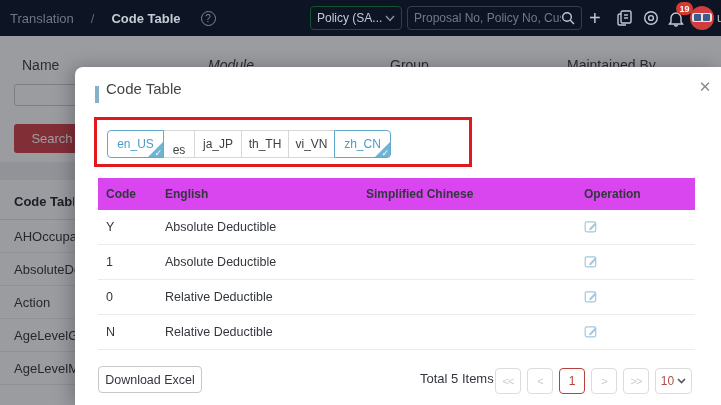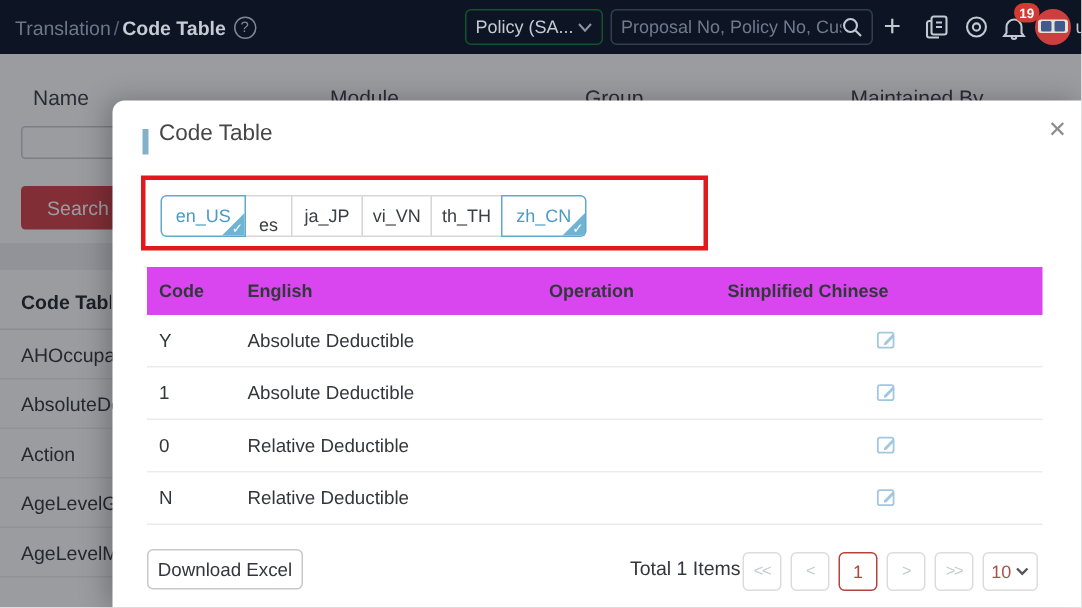--- a/index.html
+++ b/index.html
@@ -1,21 +1,21 @@
 <!DOCTYPE html>
 <html><head>
 <meta charset="utf-8">
 <style>
   * { margin:0; padding:0; box-sizing:border-box; }
   html,body { width:721px; height:405px; overflow:hidden; }
   body { position:relative; font-family:"Liberation Sans","DejaVu Sans",sans-serif; background:#eef0f3; }
 
   
   .topbar { position:absolute; left:0; top:0; width:721px; height:36px; background:#0d1423; z-index:3; }
-  .crumb { position:absolute; left:10px; top:0; height:36px; display:flex; align-items:center; gap:2px; font-size:13px; }
+  .crumb { position:absolute; left:10px; top:0; height:36px; display:flex; align-items:center; gap:17px; font-size:13px; }
   .crumb .sect { color:#6d7789; }
   .crumb .sep  { color:#5a6478; }
   .crumb .cur  { color:#c6ccd6; font-weight:bold; }
   .help-circ { width:15px; height:15px; border:1px solid #7e8798; border-radius:50%; color:#7e8798;
                font-size:10px; display:flex; align-items:center; justify-content:center; margin-left:3px; }
   .mod-select { position:absolute; left:310px; top:6px; width:92px; height:24px; border:1px solid #14532d;
                 border-radius:4px; display:flex; align-items:center; padding:0 6px; cursor:pointer; }
   .mod-select .val { color:#c3cad6; font-size:12px; white-space:nowrap; overflow:hidden; flex:1; }
   .gsearch { position:absolute; left:407px; top:6px; width:175px; height:24px; border:1px solid #323e52;
              border-radius:4px; display:flex; align-items:center; padding:0 6px; }
@@ -33,21 +33,21 @@
   .avatar .band { position:absolute; left:2px; top:7px; width:20px; height:9px; background:#e8e2d6; border-radius:2px; }
   .avatar .w1,.avatar .w2 { position:absolute; top:8px; width:7px; height:7px; background:#3f5a8c; border-radius:1px; }
   .avatar .w1 { left:4px; } .avatar .w2 { left:13px; }
   .uname { position:absolute; left:717px; top:11px; color:#c2c9d4; font-size:12px; }
 
   
   .page { position:absolute; left:0; top:36px; width:721px; height:369px; background:#eef0f3; z-index:1; }
   .panel-top { position:absolute; left:0; top:0; width:721px; height:126px; background:#fff; }
   .panel-list { position:absolute; left:0; top:144px; width:721px; height:225px; background:#fff; }
   .flabel { position:absolute; top:21px; font-size:14px; color:#3a3f46; }
-  .fl-name { left:22px; } .fl-module { left:220px; } .fl-group { left:390px; } .fl-maint { left:567px; }
+  .fl-name { left:22px; } .fl-module { left:208px;font-style:italic; } .fl-group { left:390px; } .fl-maint { left:567px; }
   .name-input { position:absolute; left:14px; top:48px; width:130px; height:22px; border:1px solid #c9ccd1;
                 border-radius:3px; background:#fff; font-size:12px; padding:0 6px; font-family:inherit; }
   .search-btn { position:absolute; left:14px; top:88px; width:76px; height:29px; background:#d4434b; color:#fff;
                 border:none; border-radius:3px; font-size:13px; font-family:inherit; cursor:pointer; }
   .list-title { position:absolute; left:14px; top:14px; font-size:13px; font-weight:bold; color:#23282e;
                 width:60px; white-space:nowrap; overflow:hidden; }
   .list-title-row { position:absolute; left:0; top:0; width:721px; height:40px; border-bottom:1px solid #e4e6e9; }
   .blist { position:absolute; left:0; top:40px; width:721px; }
   .blist .bitem { height:33px; line-height:33px; border-bottom:1px solid #ebedef; font-size:13px; color:#33373d;
                   padding-left:14px; white-space:nowrap; overflow:hidden; cursor:pointer; }
@@ -186,38 +186,38 @@
     <div class="tab selected w57">
       <span>en_US</span>
       <span class="tab-check">✓</span>
     </div>
     <div class="tab w32">
       <span>es</span>
     </div>
     <div class="tab w48">
       <span>ja_JP</span>
     </div>
+    <div class="tab w48">
+      <span>th_TH</span>
+    </div>
     <div class="tab w47">
       <span>vi_VN</span>
-    </div>
-    <div class="tab w48">
-      <span>th_TH</span>
     </div>
     <div class="tab selected w57">
       <span>zh_CN</span>
       <span class="tab-check">✓</span>
     </div>
   </div>
 
   <div class="mtable">
     <div class="mt-head">
       <div class="hc c1">Code</div>
       <div class="hc c2">English</div>
+      <div class="hc c3">Simplified Chinese</div>
       <div class="hc c4">Operation</div>
-      <div class="hc c3">Simplified Chinese</div>
     </div>
 
     <div class="mt-row">
       <div class="c c1">Y</div>
       <div class="c c2">Absolute Deductible</div>
       <div class="c c3"></div>
       <div class="c c4" style="padding-left:0;">
         <span class="edit-btn">
           <svg width="14" height="14" viewBox="0 0 14 14" fill="none" stroke="#a2c8dd" stroke-width="1.2">
               <rect x="1.2" y="2.8" width="10.5" height="10" rx="1.5"></rect>
@@ -261,21 +261,21 @@
           <svg width="14" height="14" viewBox="0 0 14 14" fill="none" stroke="#a2c8dd" stroke-width="1.2">
               <rect x="1.2" y="2.8" width="10.5" height="10" rx="1.5"></rect>
               <path d="M5.5 9.5 L11 3.8 L12.4 5.2 L6.9 10.9 L5.2 11.2 Z" fill="#a2c8dd" stroke="none"></path>
             </svg>
         </span>
       </div>
     </div>
   </div>
 
   <button class="dl-btn">Download Excel</button>
-  <div class="total">Total 1 Items</div>
+  <div class="total">Total 5 Items</div>
 
   <div class="pager">
     <div class="pg">&lt;&lt;</div>
     <div class="pg">&lt;</div>
     <div class="pg cur">1</div>
     <div class="pg">&gt;</div>
     <div class="pg">&gt;&gt;</div>
     <div class="pg size">
       <span>10</span>
       <span style="display:flex;">

